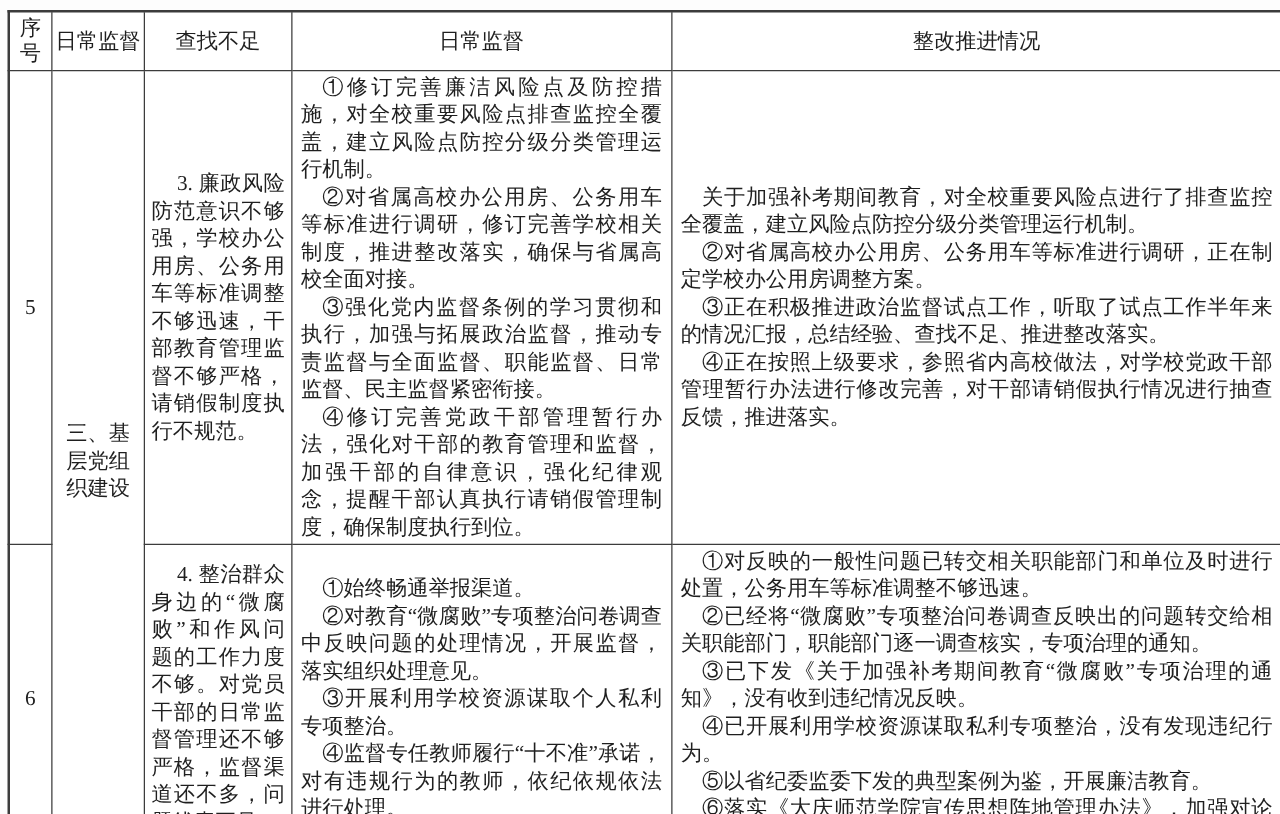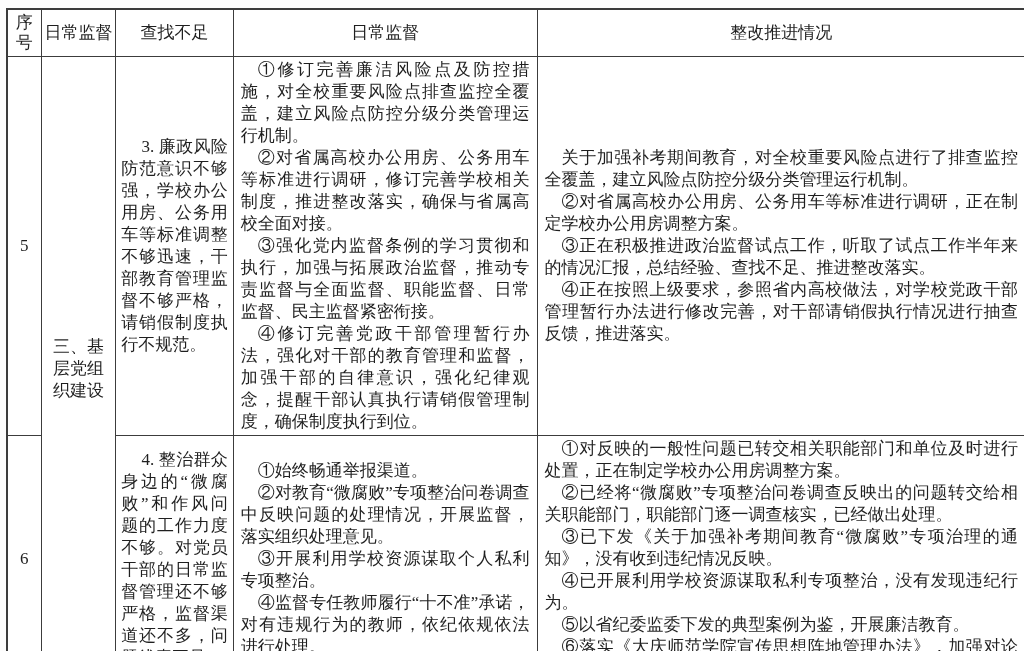--- a/index.html
+++ b/index.html
@@ -100,22 +100,22 @@
       <tr class="row-6">
         <td class="serial">6</td>
         <td class="problem">4. 整治群众身边的“微腐败”和作风问题的工作力度不够。对党员干部的日常监督管理还不够严格，监督渠道还不多，问题线索不足。</td>
         <td class="measures">
           <p>①始终畅通举报渠道。</p>
           <p>②对教育“微腐败”专项整治问卷调查中反映问题的处理情况，开展监督，落实组织处理意见。</p>
           <p>③开展利用学校资源谋取个人私利专项整治。</p>
           <p>④监督专任教师履行“十不准”承诺，对有违规行为的教师，依纪依规依法进行处理。</p>
         </td>
         <td class="progress">
-          <p>①对反映的一般性问题已转交相关职能部门和单位及时进行处置，正在制定学校办公用房调整方案。</p>
-          <p>②已经将“微腐败”专项整治问卷调查反映出的问题转交给相关职能部门，职能部门逐一调查核实，已经做出处理。</p>
+          <p>①对反映的一般性问题已转交相关职能部门和单位及时进行处置，公务用车等标准调整不够迅速。</p>
+          <p>②已经将“微腐败”专项整治问卷调查反映出的问题转交给相关职能部门，职能部门逐一调查核实，专项治理的通知。</p>
           <p>③已下发《关于加强补考期间教育“微腐败”专项治理的通知》，没有收到违纪情况反映。</p>
           <p>④已开展利用学校资源谋取私利专项整治，没有发现违纪行为。</p>
           <p>⑤以省纪委监委下发的典型案例为鉴，开展廉洁教育。</p>
           <p>⑥落实《大庆师范学院宣传思想阵地管理办法》，加强对论坛、讲坛、学术讲座和报告会等活动的监督。</p>
         </td>
       </tr>
     </tbody>
   </table>
 </div>
 

